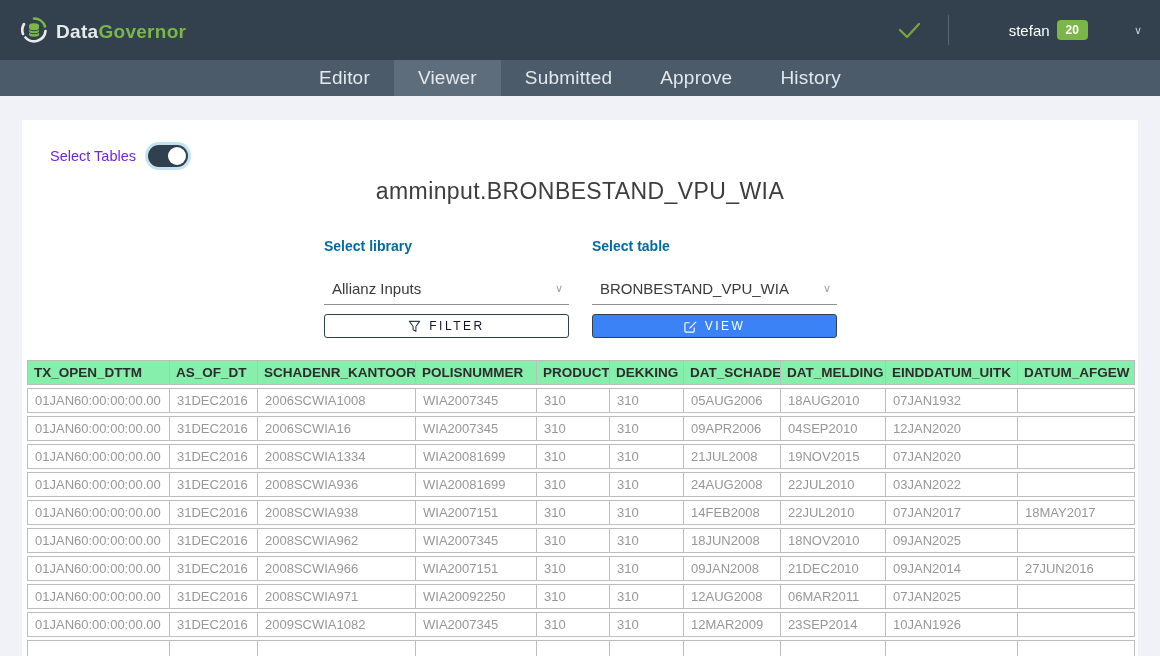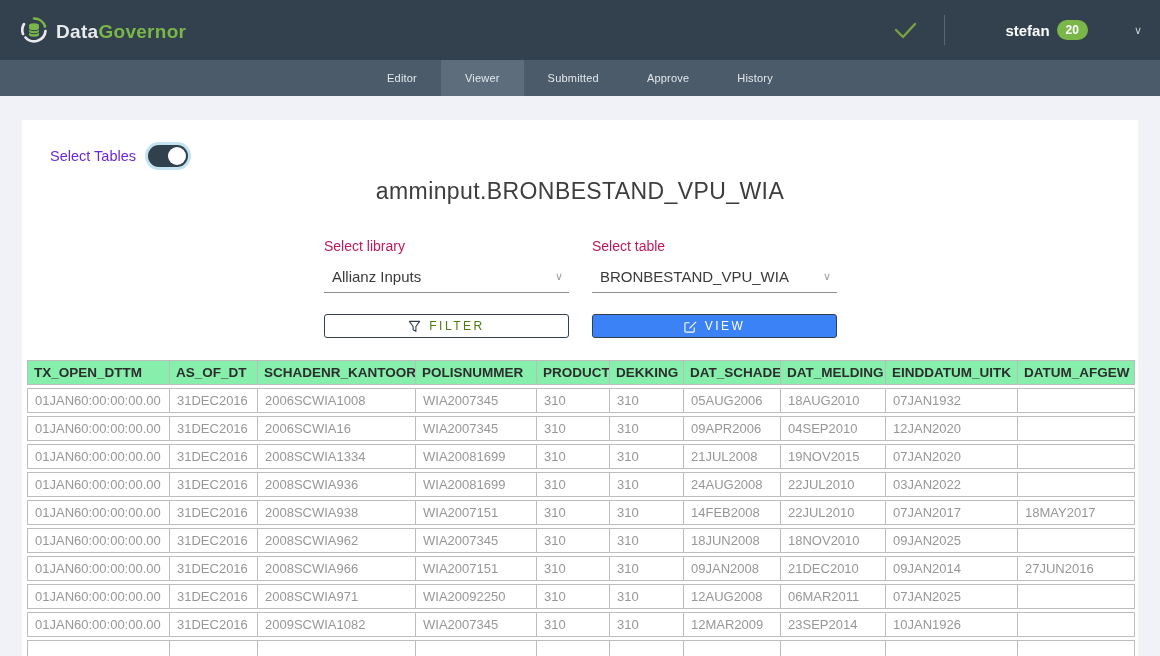--- a/index.html
+++ b/index.html
@@ -18,35 +18,35 @@
   }
   .brand { display: flex; align-items: flex-end; gap: 9px; margin-left: 21px; }
   .brand-logo { width: 26px; height: 26px; }
   .brand-text { font-size: 19px; font-weight: bold; letter-spacing: 0.3px; }
   .brand-text .t1 { color: #e8eaec; }
   .brand-text .t2 { color: #7ab648; }
   .header-right { margin-left: auto; display: flex; align-items: center; height: 100%; }
   .header-check { width: 34px; height: 34px; margin-right: 22px; cursor: pointer; }
   .header-divider { width: 1px; height: 30px; background: #5a6772; }
   .user-menu { display: flex; align-items: center; cursor: pointer; padding: 0 18px 0 60px; height: 100%; }
-  .user-name { color: #ffffff; font-size: 15px; font-weight: bold; }
+  .user-name { color: #ffffff; font-size: 15px; font-weight: normal; }
   .user-badge {
     background: #7ab648; color: #ffffff; font-size: 12px; font-weight: bold;
-    border-radius: 10px; padding: 3px 9px; margin-left: 7px;
+    border-radius: 4px; padding: 3px 9px; margin-left: 7px;
   }
   .user-chevron { margin-left: 46px; color: #c6ccd1; font-size: 11px; }
 
   
   .nav-bar {
     position: absolute; left: 0; top: 60px; width: 1160px; height: 36px;
     background: #4c5b69;
     display: flex; justify-content: center; align-items: stretch;
   }
   .nav-tab {
-    color: #e4e8eb; font-size: 11px; letter-spacing: 0.2px;
+    color: #e4e8eb; font-size: 19px; letter-spacing: 0.2px;
     display: flex; align-items: center; padding: 0 24px; cursor: pointer;
   }
   .nav-tab.active { background: #5e6d7b; }
 
   
   .card {
     position: absolute; left: 22px; top: 120px; width: 1116px; height: 600px;
     background: #ffffff;
   }
 
@@ -66,37 +66,37 @@
   }
 
   .page-title {
     position: absolute; left: 0; top: 58px; width: 100%;
     text-align: center; font-size: 23px; font-weight: 300;
     color: #3d3d3d; letter-spacing: 0.4px;
   }
 
   .form-row { position: absolute; left: 302px; top: 118px; display: flex; gap: 23px; }
   .form-col { width: 245px; }
-  .field-label { font-size: 14px; color: #be185d; margin-bottom: 8px; }
+  .field-label { font-size: 14px; color: #0369a1; margin-bottom: 20px; font-weight: bold; }
   .select-box {
     border-bottom: 1px solid #8f8f8f;
     display: flex; align-items: center; justify-content: space-between;
     padding: 6px 6px 7px 8px; cursor: pointer;
   }
   .select-value { font-size: 15px; color: #3a3a3a; }
   .select-chevron { color: #9aa0a6; font-size: 11px; }
 
   .button-row { position: absolute; left: 302px; top: 194px; display: flex; gap: 23px; }
   .btn {
     width: 245px; height: 24px; border-radius: 3px;
     display: flex; align-items: center; justify-content: center; gap: 8px;
     font-size: 12px; letter-spacing: 2.5px; cursor: pointer;
     font-family: "Liberation Sans", sans-serif;
   }
-  .btn-outline { background: #ffffff; border: 1px solid #31404d; color: #4d7c0f; }
+  .btn-outline { background: #ffffff; border: 1px solid #31404d; color: #0f172a; }
   .btn-solid { background: #3b82f6; border: 1px solid #31404d; color: #ffffff; }
   .btn svg { flex: 0 0 auto; }
 
   
   .data-table-wrap { position: absolute; left: 5px; top: 237px; width: 1108px; }
   table.data-table {
     width: 1108px; table-layout: fixed;
     border-collapse: separate; border-spacing: 0 3px;
     font-size: 13px;
   }

